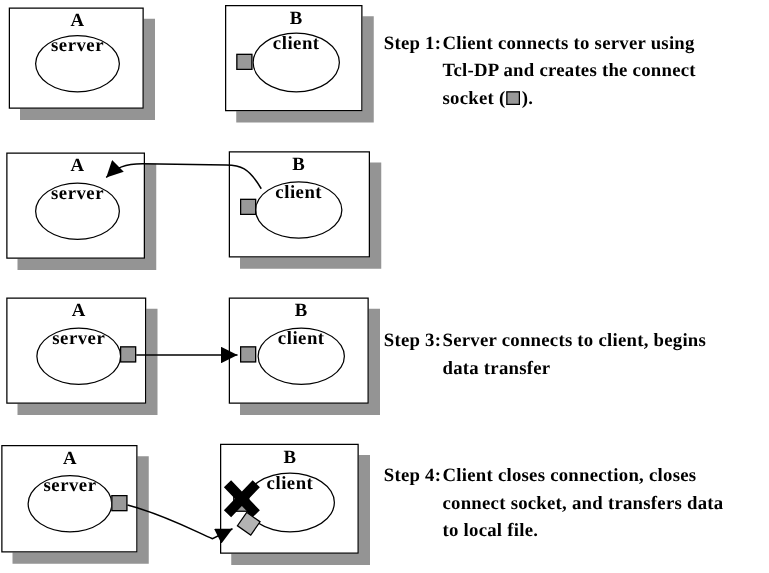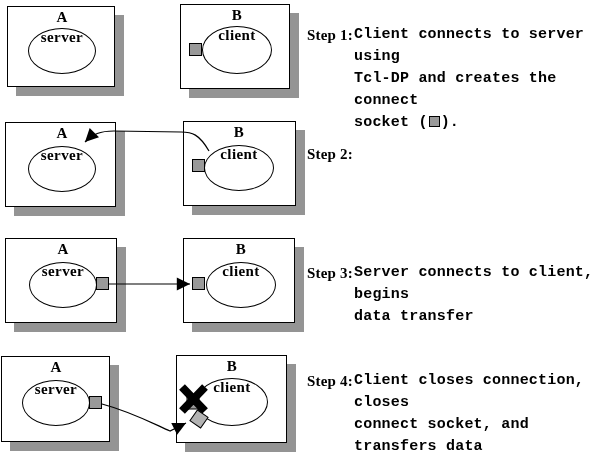--- a/index.html
+++ b/index.html
@@ -26,21 +26,21 @@
     position:absolute;width:11px;height:11px;border:1px solid #000;
     background:var(--socket-fill,#999);
   }
   .overlay{position:absolute;left:0;top:0;pointer-events:none;}
   .overlay path.arrow{stroke:#000;stroke-width:1.2;fill:none;}
   .step{
     position:absolute;left:307px;width:306px;display:flex;
     font-size:15px;line-height:22px;font-weight:600;letter-spacing:.2px;
   }
   .step-prefix{flex:0 0 47px;width:47px;}
-  .step-body{white-space:pre-line;flex:1;font-family:Liberation Mono, monospace;}
+  .step-body{white-space:pre-line;flex:1;}
   .inline-socket{
     display:inline-block;width:9px;height:9px;border:1px solid #000;
     background:var(--socket-fill,#999);vertical-align:-1px;margin:0 1px;
   }
 </style>
 </head>
 <body>
 
 <div class="canvas">
 
@@ -115,21 +115,20 @@
     <rect x="192.5" y="412.5" width="13" height="13" transform="rotate(35 199 419)" style="fill:var(--new-socket-fill,#b3b3b3)" stroke="#000"></rect>
   </svg>
 
   <div class="step" style="top:24px">
     <span class="step-prefix">Step 1:</span>
     <span class="step-body"><span>Client connects to server using
 Tcl-DP and creates the connect
 socket (</span><span class="inline-socket"></span><span>).</span></span>
   </div>
   <div class="step" style="top:143px">
-    <span class="step-prefix">Step 2:</span>
   </div>
   <div class="step" style="top:262px">
     <span class="step-prefix">Step 3:</span>
     <span class="step-body">Server connects to client, begins
 data transfer</span>
   </div>
   <div class="step" style="top:370px">
     <span class="step-prefix">Step 4:</span>
     <span class="step-body">Client closes connection, closes
 connect socket, and transfers data

